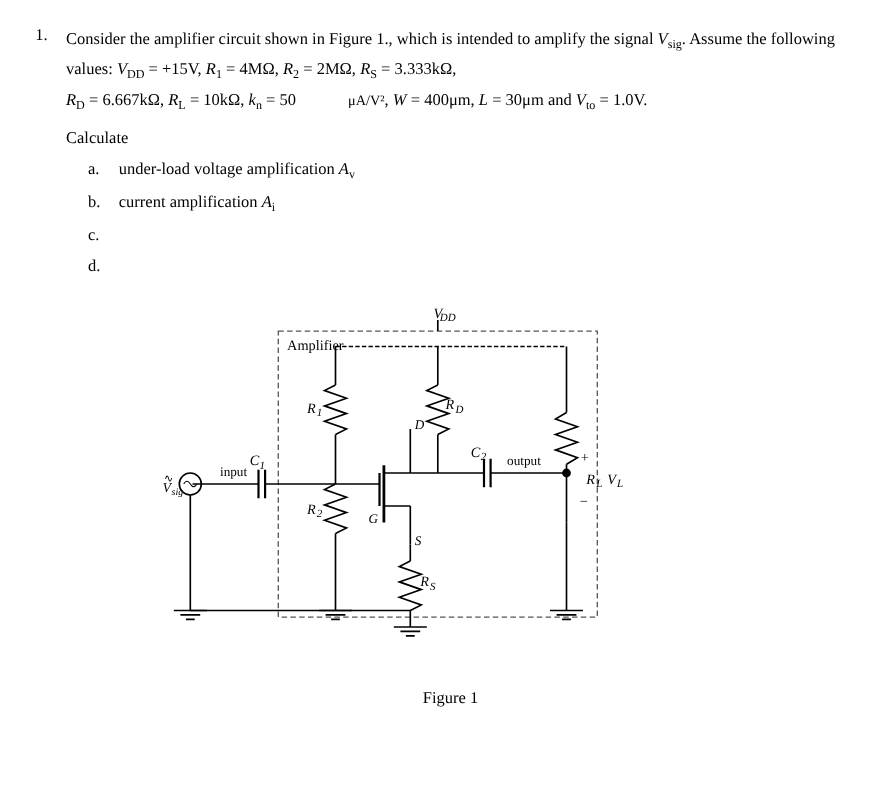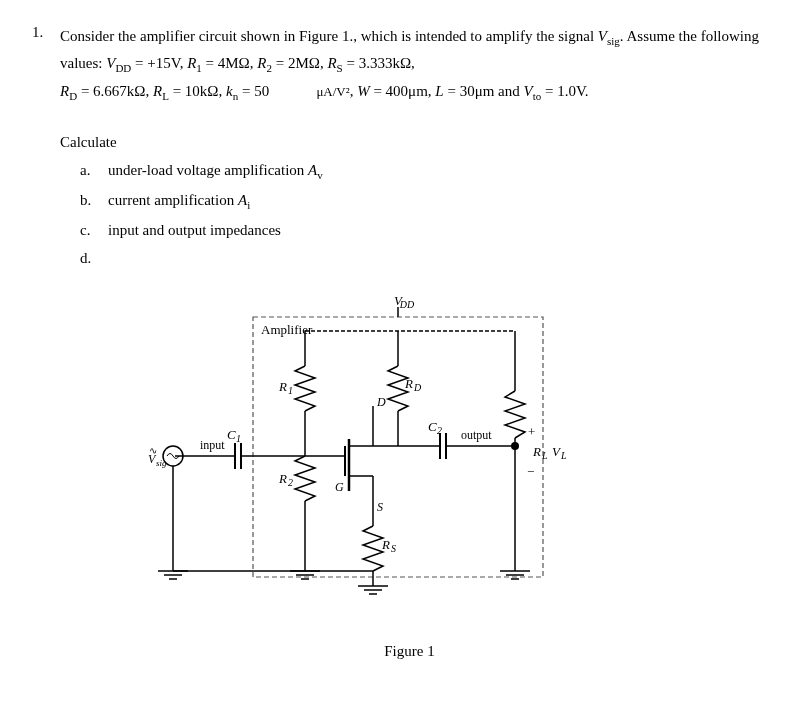--- a/index.html
+++ b/index.html
@@ -30,21 +30,21 @@
     .problem-text {
       flex: 1;
       line-height: 1.6;
     }
     .problem-text p {
       margin-bottom: 2px;
     }
     .math-italic { font-style: italic; }
     .subscript { font-size: 11px; vertical-align: sub; }
     .calculate-label {
-      margin-top: 24px;
+      margin-top: 8px;
       margin-bottom: 4px;
       font-weight: normal;
       font-family: Liberation Serif, serif;
     }
     .sub-items {
       margin-left: 20px;
       line-height: 1.9;
     }
     .sub-item {
       display: flex;
@@ -115,21 +115,20 @@
           </span>
         </div>
         <div class="sub-item">
           <span class="sub-label">b.</span>
           <span>
             current amplification <span class="math-italic">A</span><sub class="subscript">i</sub>
           </span>
         </div>
         <div class="sub-item">
           <span class="sub-label">c.</span>
-          <span>input and output impedances</span>
         </div>
         <div class="sub-item">
           <span class="sub-label">d.</span>
         </div>
       </div>
 
       <div class="circuit-container">
         <svg class="circuit-svg" width="530" height="340" viewBox="0 0 530 340">
 
           <text x="253" y="14" font-size="13" font-family="Times New Roman" font-style="italic" text-anchor="middle">V</text>

